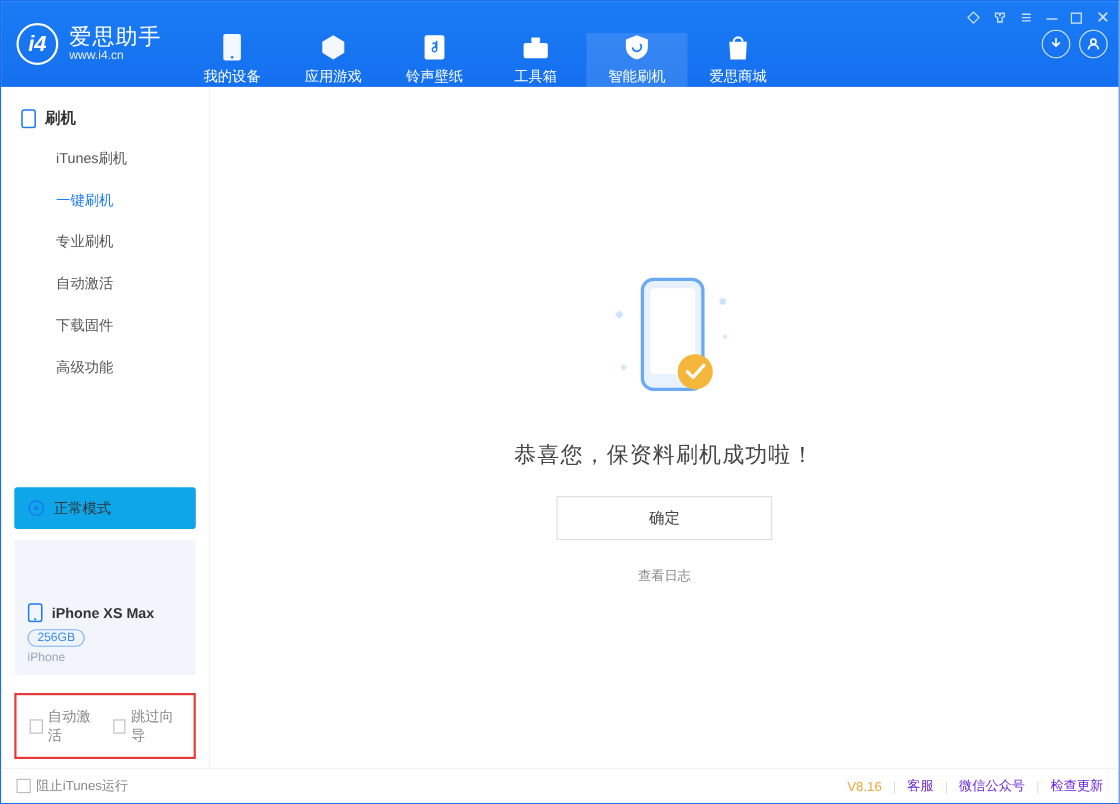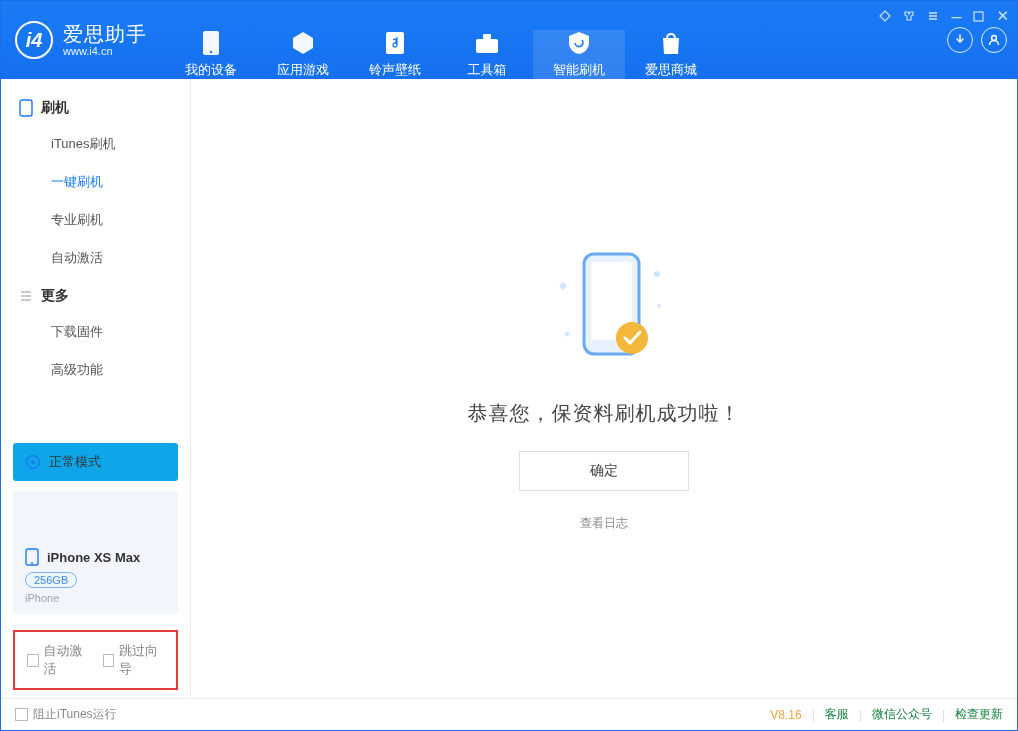--- a/index.html
+++ b/index.html
@@ -35,26 +35,26 @@
   .capacity { display: inline-block; border: 1px solid #7db1f5; color: #3a8bf2; border-radius: 10px; font-size: 11px; padding: 1px 8px; margin-top: 6px; background:#eef5fe; }
   .device-sub { font-size: 11px; color: #9aa4b2; margin-top: 4px; }
   .checkbox-row { display: flex; gap: 14px; padding: 10px 12px; border: 2px solid #e43b3b; margin: 8px 12px; font-size: 13px; color: #888; }
   .cb { display: flex; align-items: center; gap: 5px; cursor: pointer; }
   .cb .box { width: 13px; height: 13px; border: 1px solid #bbb; background: #fff; }
   
   .content { flex: 1; display: flex; flex-direction: column; align-items: center; justify-content: center; gap: 24px; }
   .phone-illus { position: relative; width: 150px; height: 130px; display:flex; align-items:center; justify-content:center;}
   .phone-illus svg { overflow: visible; }
   .msg { font-size: 20px; color: #444; letter-spacing: 1px; }
-  .btn-ok { width: 170px; height: 40px; border: 1px solid #ddd; background: #fff; font-size: 14px; color: #444; cursor: pointer; }
+  .btn-ok { width: 196px; height: 40px; border: 1px solid #ddd; background: #fff; font-size: 14px; color: #444; cursor: pointer; }
   .view-log { font-size: 12px; color: #888; cursor: pointer; }
   
   .footer { height: 32px; border-top: 1px solid #eee; display: flex; align-items: center; padding: 0 14px; font-size: 12px; color: #888; gap: 10px; }
   .footer .sep { color: #ddd; }
-  .footer a { color: #15803d; cursor: pointer; }
+  .footer a { color: #6d28d9; cursor: pointer; }
   .footer-spacer { flex: 1; }
   .version { color: #f0a53a; }
 </style>
 </head>
 <body>
 <div class="window">
   <div class="win-controls">
     <span>
         <svg width="12" height="12" viewBox="0 0 12 12">
           <path d="M6 1l5 5-5 5-5-5z" fill="none" stroke="#cfe2ff" stroke-width="1.2"></path>
@@ -164,26 +164,20 @@
         <svg width="14" height="18" viewBox="0 0 14 18">
             <rect x="1" y="1" width="12" height="16" rx="2" fill="none" stroke="#1a7bf5" stroke-width="1.4"></rect>
           </svg>
         <span>刷机</span>
       </div>
       <div class="sb-item">iTunes刷机</div>
       <div class="sb-item active">一键刷机</div>
       <div class="sb-item">专业刷机</div>
       <div class="sb-item">自动激活</div>
 
-      <div class="sb-group-title">
-        <svg width="14" height="14" viewBox="0 0 14 14">
-            <path d="M2 3h10M2 7h10M2 11h10" stroke="#b2b9c4" stroke-width="1.6"></path>
-          </svg>
-        <span>更多</span>
-      </div>
       <div class="sb-item">下载固件</div>
       <div class="sb-item">高级功能</div>
 
       <div class="sb-spacer"></div>
 
       <div class="device-box">
         <svg width="16" height="16" viewBox="0 0 16 16">
             <circle cx="8" cy="8" r="6.5" fill="none" stroke="#1a7bf5" stroke-width="1.4"></circle>
             <circle cx="8" cy="8" r="2" fill="#1a7bf5"></circle>
           </svg>

